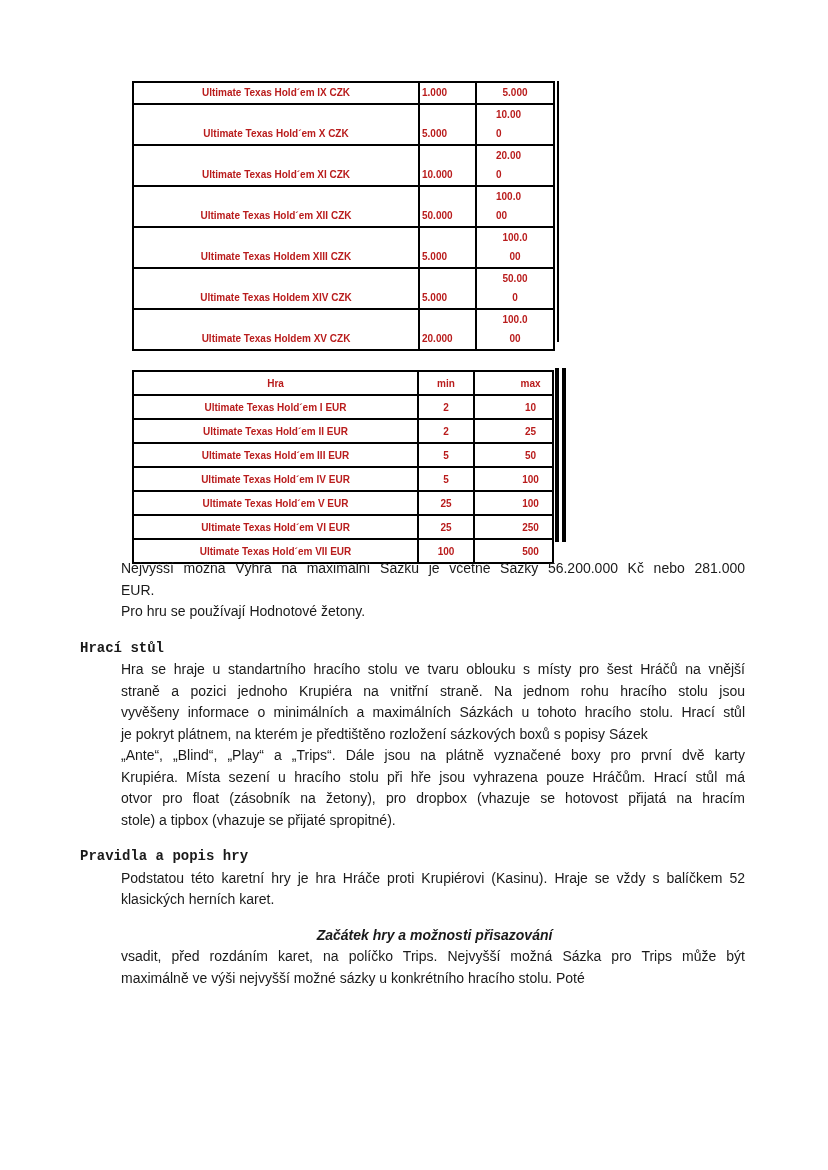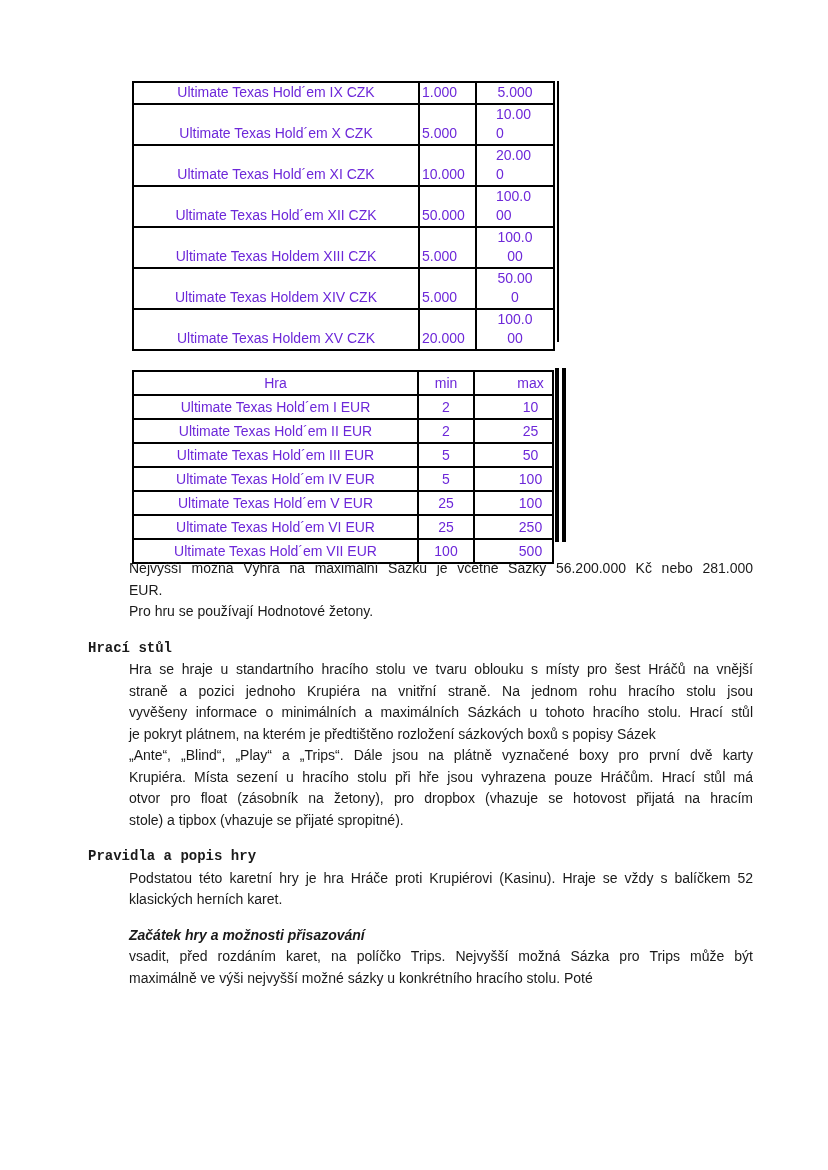--- a/index.html
+++ b/index.html
@@ -6,21 +6,21 @@
   html,body { background:#e8e8e8; }
   #page {
     position:relative; width:828px; height:1170px; margin:0 auto;
     background:#ffffff; color:#1a1a1a;
     font-family:"Liberation Sans","DejaVu Sans",sans-serif;
     font-size:14px; overflow:hidden;
   }
 
   
   table { border-collapse:collapse; table-layout:fixed; }
-  td, th { border:2px solid #000; font-weight:normal; font-size:14px; color:#6d28d9; overflow:hidden; }
+  td, th { border:2px solid #000; font-weight:bold; font-size:10px; color:#b91c1c; overflow:hidden; }
 
   #table-czk { position:absolute; left:132px; top:81px; width:421px; }
   #table-czk td { vertical-align:bottom; line-height:19px; padding:0 2px 1px 2px; }
   #table-czk tr.short { height:22px; }
   #table-czk tr.tall  { height:39px; }
   #table-czk td.name  { text-align:center; }
   #table-czk td.num   { text-align:left; }
   #table-czk td.max   { white-space:pre-line; }
   #table-czk td.max.wrap-left   { text-align:left; padding-left:19px; }
   #table-czk td.max.wrap-center { text-align:center; }
@@ -29,23 +29,23 @@
   #table-eur td { height:24px; vertical-align:middle; text-align:center; line-height:19px; padding:0 2px; }
   #table-eur td.max-col { padding-left:36px;margin-left:12px; }
 
   
   .edge-line { position:absolute; background:#000; }
   #czk-edge  { left:557px; top:81px;  width:2px; height:261px; }
   #eur-bar-1 { left:555px; top:368px; width:4px; height:174px; }
   #eur-bar-2 { left:562px; top:368px; width:4px; height:174px; }
 
   
-  #content { position:absolute; left:88px; top:558px; width:668px; line-height:21.5px; }
+  #content { position:absolute; left:80px; top:558px; width:668px; line-height:21.5px; }
   .h   { font-weight:bold; margin-top:15px;font-family:Liberation Mono, monospace; }
-  .sub { font-weight:bold; font-style:italic; margin-left:41px; margin-top:14px; }
+  .sub { font-weight:bold; font-style:italic; margin-left:41px; margin-top:14px;text-align:center; }
   .p   { margin-left:41px; width:624px; }
   .p .line { text-align:justify; text-align-last:justify; }
   .p .line.last { text-align:left; text-align-last:left; }
 </style>
 </head>
 <body>
 
 <div id="page">
 
   <table id="table-czk">

